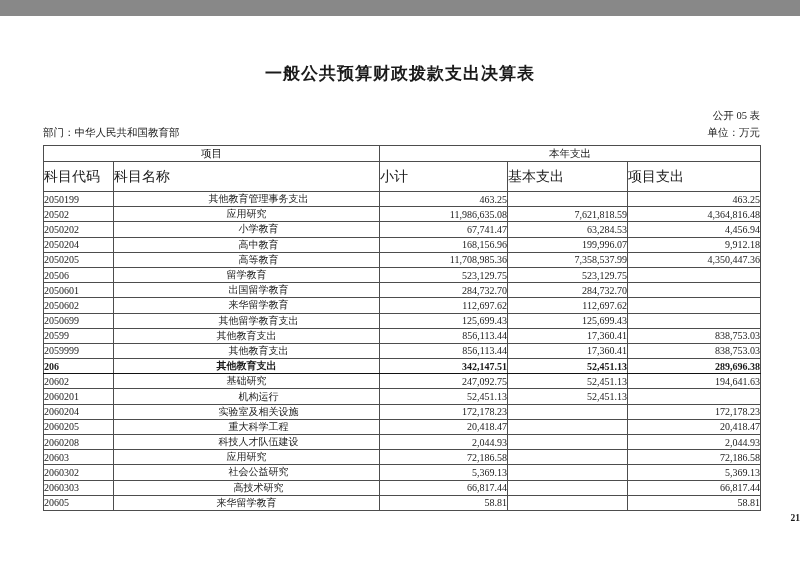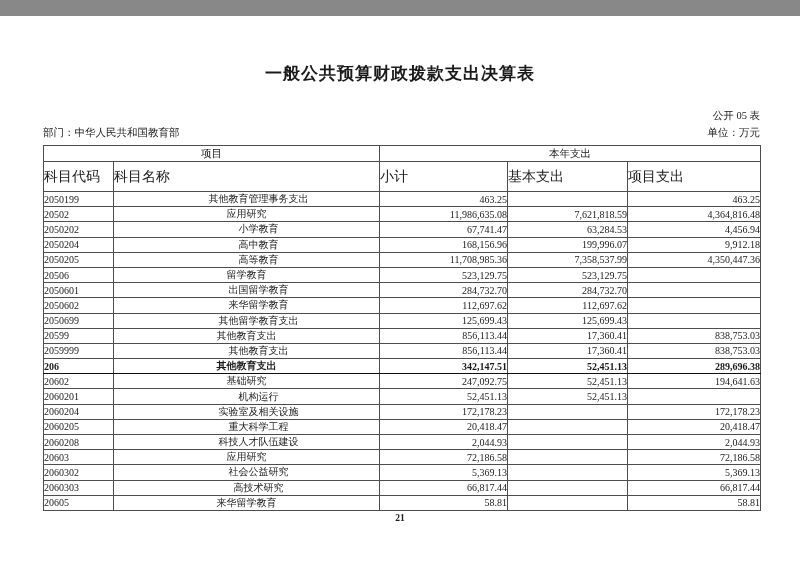--- a/index.html
+++ b/index.html
@@ -64,21 +64,21 @@
   td.code { text-align: left; padding-left: 5px; }
   td.name { text-align: center; padding-left: 7px; }
   td.name.indent-1 { padding-left: 24px; }
   td.num { text-align: right; padding-right: 5px; }
   tr.bold-row td { font-weight: bold; border-top: 1.5px solid #111; border-bottom: 1.5px solid #111; }
   .page-number {
     position: absolute;
     top: 497px;
     left: 0;
     width: 100%;
-    text-align: center;
+    text-align: right;
     font-size: 9.5px;
     font-weight: bold;
   }
 </style>
 </head>
 <body>
 
 <div class="page">
 
   <div class="doc-title">一般公共预算财政拨款支出决算表</div>

